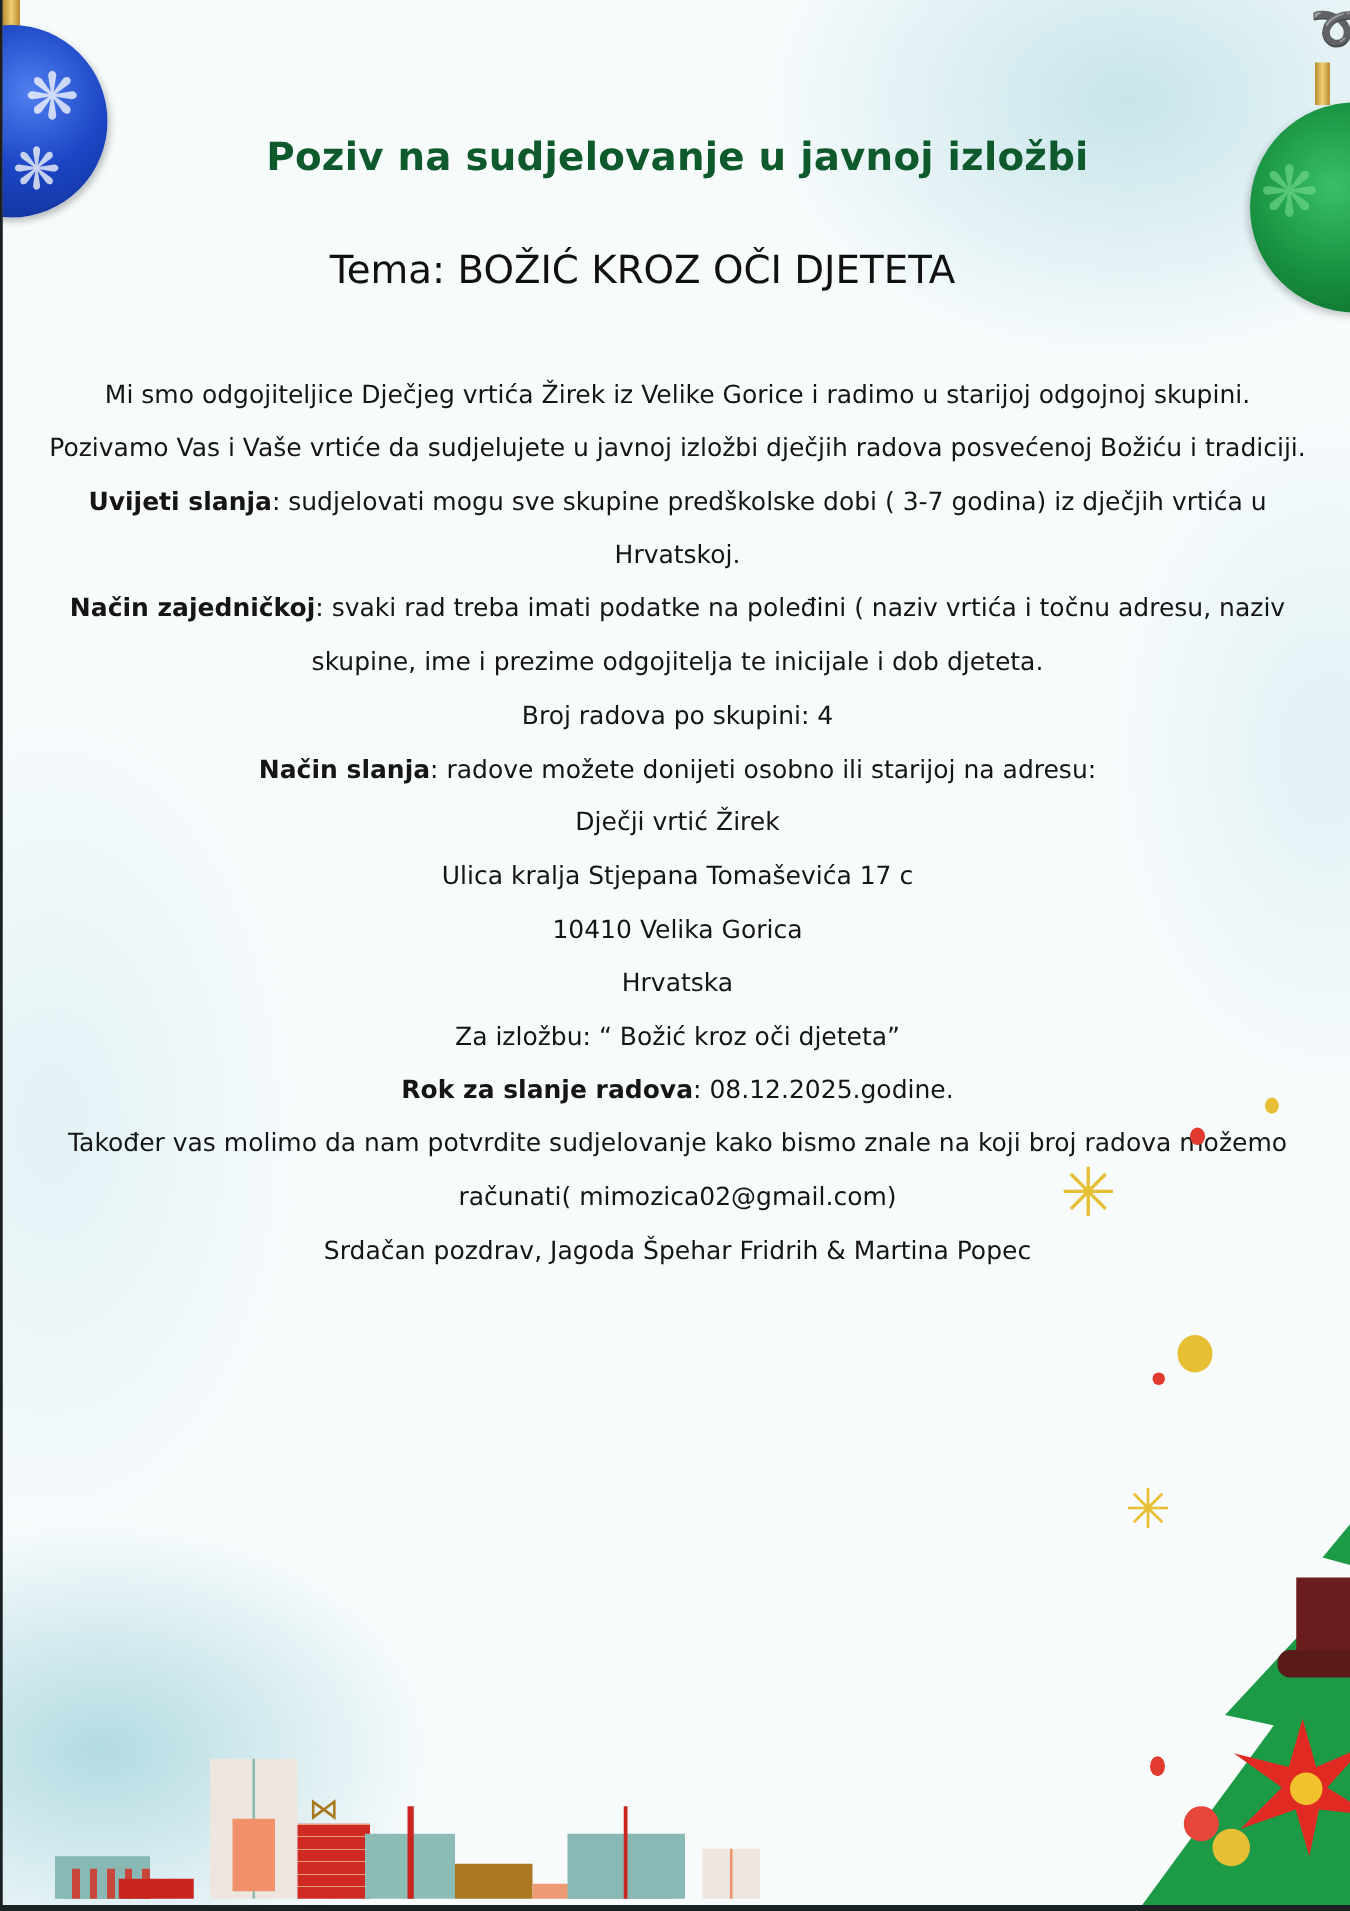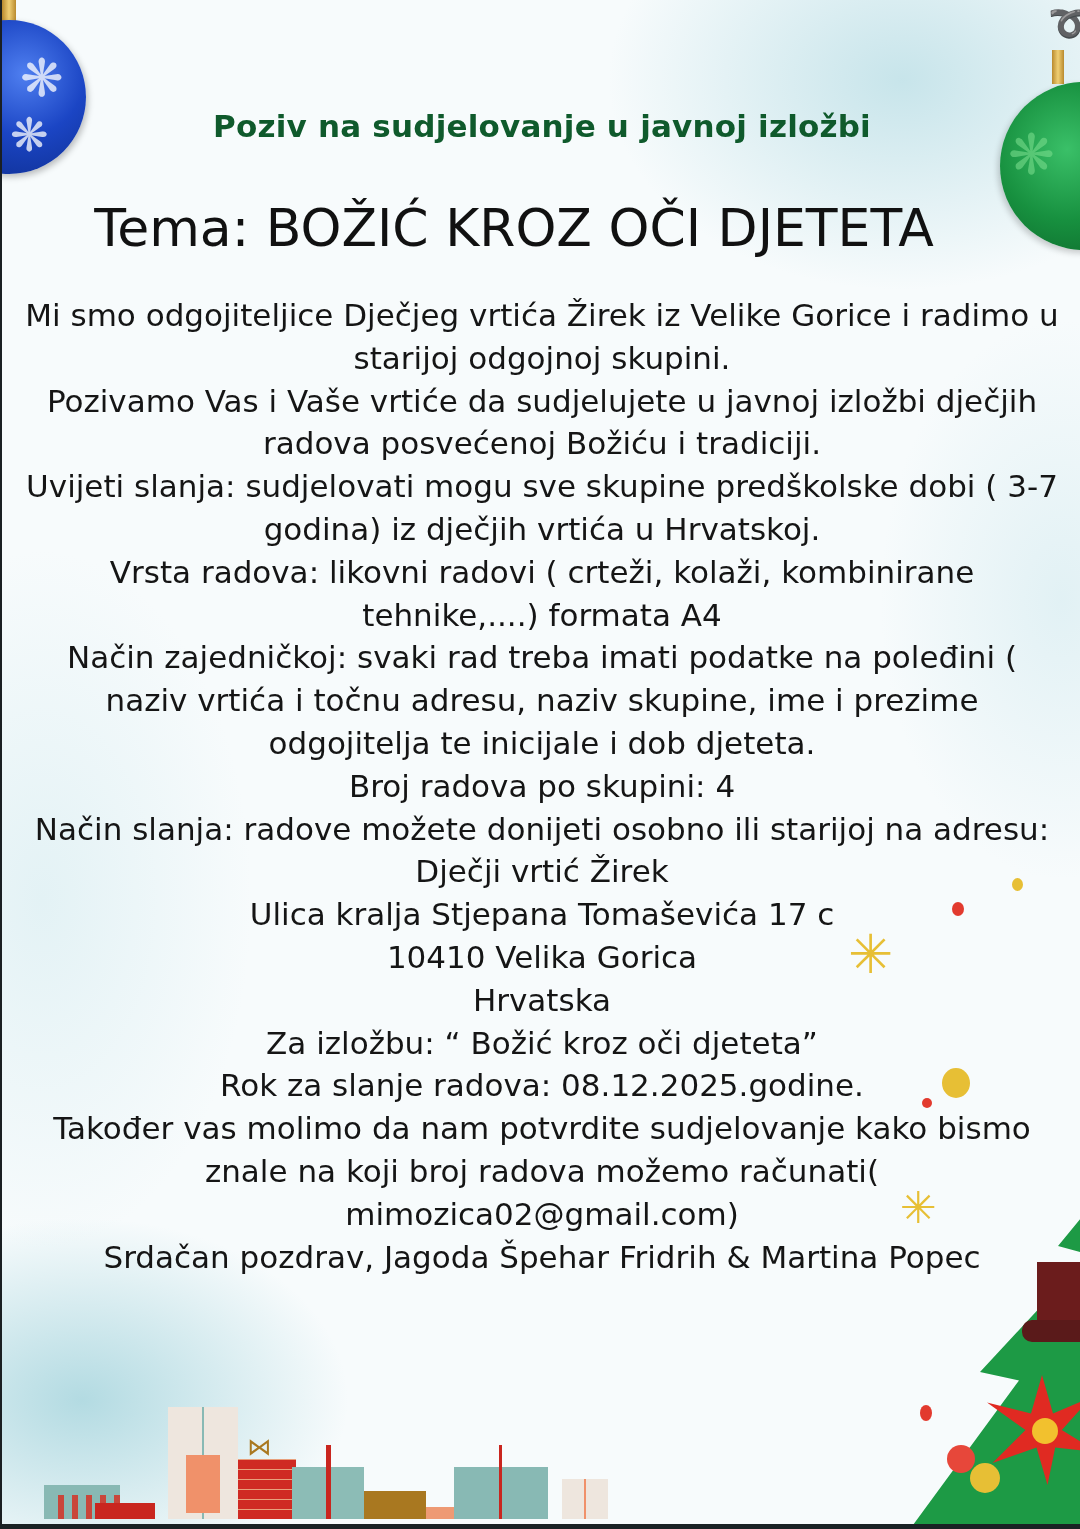--- a/index.html
+++ b/index.html
@@ -20,28 +20,28 @@
     .left-edge { position: absolute; left: 0; top: 0; width: 2px; height: 1529px; background: #1a1f22; }
     .bottom-bar { position: absolute; left: 0; bottom: 0; width: 1080px; height: 5px; background: #1a2224; }
 
     .title {
       position: absolute; left: 0; top: 108px; width: 1080px; text-align: center;
       font-family: "DejaVu Sans", sans-serif; font-weight: bold; font-size: 31px;
       color: #0f5a2c; letter-spacing: 0.2px;
     }
     .theme {
       position: absolute; left: 0; top: 198px; width: 1024px; text-align: center;
-      font-family: "DejaVu Sans", sans-serif; font-size: 52px; color: #111; font-weight: normal;
+      font-family: "DejaVu Sans", sans-serif; font-size: 31px; color: #111; font-weight: normal;
     }
     .body {
       position: absolute; left: 20px; top: 294px; width: 1040px; text-align: center;
-      font-family: "DejaVu Sans", sans-serif; font-size: 31px; line-height: 42.8px; color: #151515;
+      font-family: "DejaVu Sans", sans-serif; font-size: 20px; line-height: 42.8px; color: #151515;
     }
     .body p { margin: 0; }
-    .body b { font-weight: normal; }
+    .body b { font-weight: bold; }
 
     
     .ornament { position: absolute; border-radius: 50%; }
     .orn-blue {
       left: -70px; top: 20px; width: 154px; height: 154px;
       background: radial-gradient(circle at 60% 35%, #4f7ff0 0%, #1b45c4 45%, #0b2a86 100%);
       box-shadow: 2px 3px 6px rgba(0,0,0,0.25);
     }
     .orn-blue-cap { position: absolute; left: 0; top: 0; width: 14px; height: 28px; background: linear-gradient(90deg,#b98a2e,#f0cf74,#b98a2e); }
     .orn-green {
@@ -89,21 +89,20 @@
     <span class="flake" style="left:8px;top:40px;font-size:56px;color:rgba(120,220,140,0.6);">❋</span>
   </div>
 
   <div class="title">Poziv na sudjelovanje u javnoj izložbi</div>
   <div class="theme">Tema: BOŽIĆ KROZ OČI DJETETA</div>
 
   <div class="body">
     <p>Mi smo odgojiteljice Dječjeg vrtića Žirek iz Velike Gorice i radimo u starijoj odgojnoj skupini.</p>
     <p>Pozivamo Vas i Vaše vrtiće da sudjelujete u javnoj izložbi dječjih radova posvećenoj Božiću i tradiciji.</p>
     <p><b>Uvijeti slanja</b><span>: sudjelovati mogu sve skupine predškolske dobi ( 3-7 godina) iz dječjih vrtića u Hrvatskoj.</span></p>
-    <p><b>Vrsta radova</b><span>: likovni radovi ( crteži, kolaži, kombinirane tehnike,....) formata A4</span></p>
     <p><b>Način zajedničkoj</b><span>: svaki rad treba imati podatke na poleđini ( naziv vrtića i točnu adresu, naziv skupine, ime i prezime odgojitelja te inicijale i dob djeteta.</span></p>
     <p>Broj radova po skupini: 4</p>
     <p><b>Način slanja</b><span>: radove možete donijeti osobno ili starijoj na adresu:</span></p>
     <p>Dječji vrtić Žirek</p>
     <p>Ulica kralja  Stjepana Tomaševića 17 c</p>
     <p>10410 Velika Gorica</p>
     <p>Hrvatska</p>
     <p>Za izložbu: “ Božić kroz oči djeteta”</p>
     <p><b>Rok za slanje radova</b><span>: 08.12.2025.godine.</span></p>
     <p>Također vas molimo da nam potvrdite sudjelovanje kako bismo znale na koji broj radova  možemo računati( mimozica02@gmail.com)</p>

